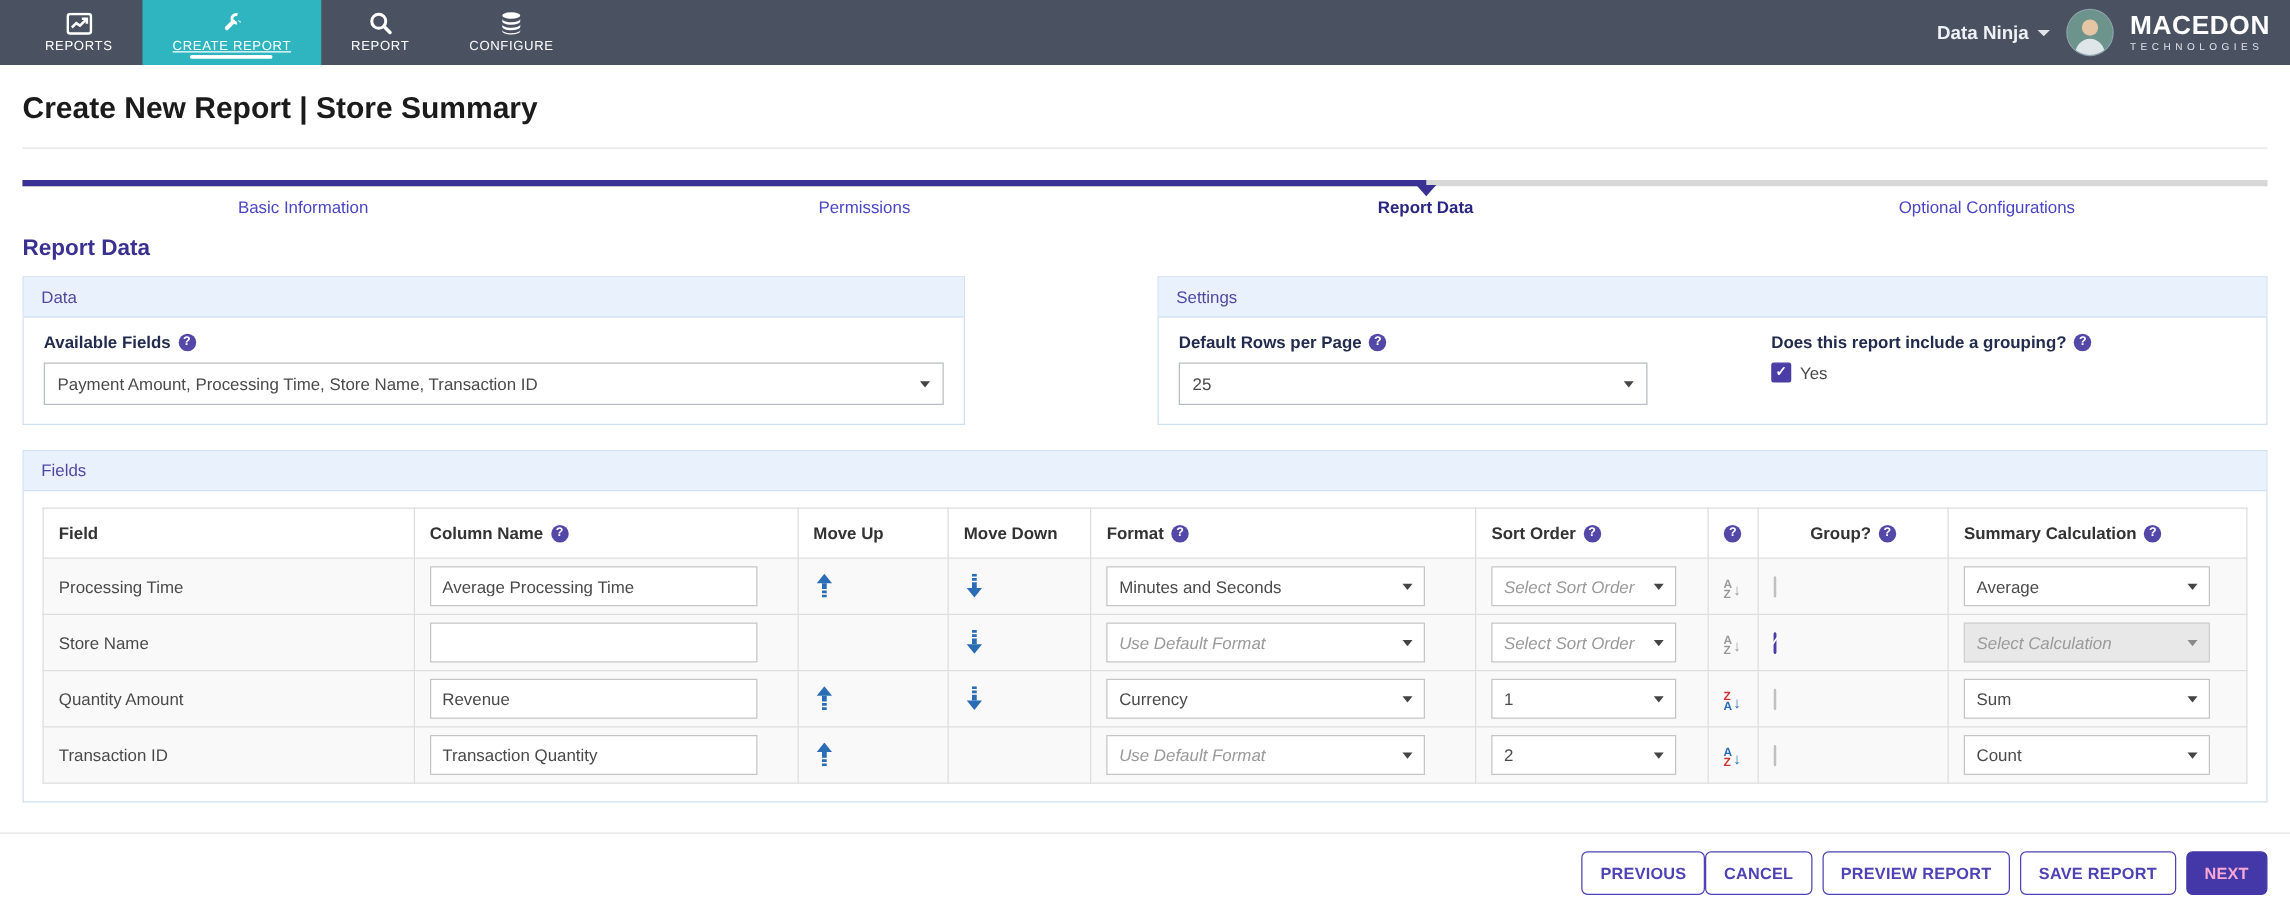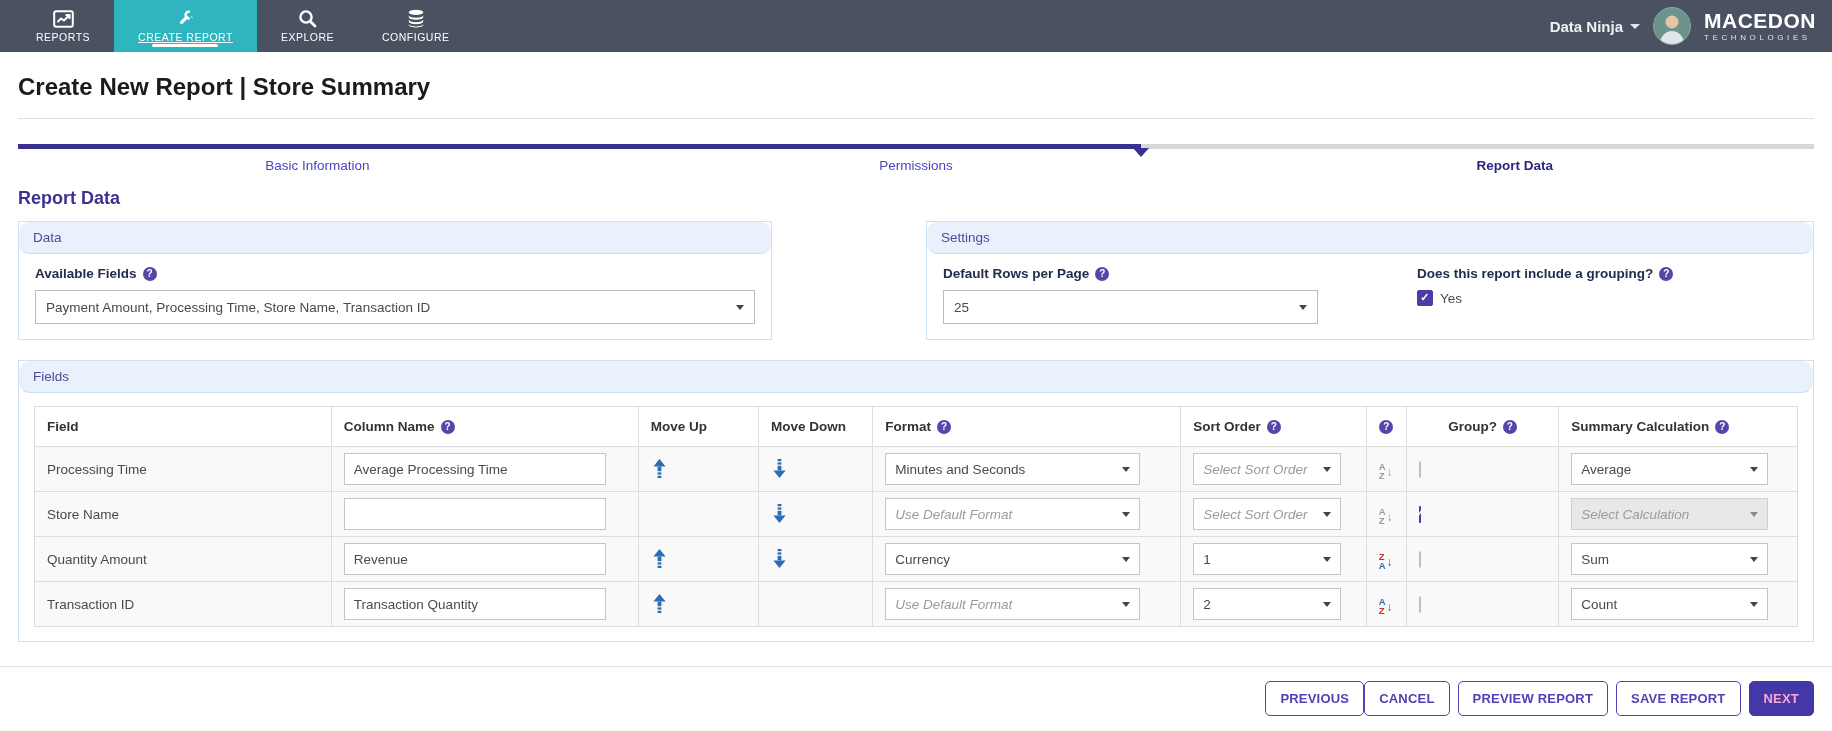--- a/index.html
+++ b/index.html
@@ -42,21 +42,21 @@
   .step-labels { display:flex; margin-top:9px; }
   .step { flex:1; text-align:center; font-size:13.5px; color:#4a46c5; cursor:pointer; }
   .step.active { color:#2b2781; font-weight:700; }
 
   
   .section-title { margin:15px 18px 12px; font-size:18px; font-weight:700; color:#3b3191; }
 
   
   .panels { display:flex; margin:0 18px; gap:154px; }
   .panel { border:1px solid #cfe0f2; background:#fff; }
-  .panel-header { background:#e9f1fc; color:#4c4ba0; font-size:13.5px; padding:8px 14px; border-bottom:1px solid #cfe0f2;border-radius:11px; }
+  .panel-header { background:#e9f1fc; color:#4c4ba0; font-size:13.5px; padding:8px 14px; border-bottom:1px solid #cfe0f2; }
   .panel-body { padding:12px 16px 15px; }
   .panel.data { width:754px; flex:none; }
   .panel.settings { flex:1; }
 
   .field-label { font-size:13.5px; font-weight:700; color:#232c4e; display:flex; align-items:center; gap:6px; margin-bottom:9px; }
   .help { width:14px; height:14px; border-radius:50%; background:#5348a8; color:#fff; font-size:10px; font-weight:700;
           display:inline-flex; align-items:center; justify-content:center; flex:none; cursor:pointer; }
   .help::before { content:"?"; }
 
   .fselect { height:34px; border:1px solid #b9bcc0; background:#fff; display:flex; align-items:center;
@@ -140,21 +140,21 @@
     </span>
     <span class="tlabel">CREATE REPORT</span>
   </div>
   <div class="tab">
     <span class="ticon">
       <svg width="19" height="19" viewBox="0 0 19 19">
           <circle cx="8" cy="8" r="5.6" fill="none" stroke="#fff" stroke-width="2.4"></circle>
           <line x1="12.2" y1="12.2" x2="17" y2="17" stroke="#fff" stroke-width="2.8" stroke-linecap="round"></line>
         </svg>
     </span>
-    <span class="tlabel">EXPLORE</span>
+    <span class="tlabel">REPORT</span>
   </div>
   <div class="tab">
     <span class="ticon">
       <svg width="20" height="19" viewBox="0 0 20 19">
           <ellipse cx="10" cy="3.4" rx="7.2" ry="2.6" fill="#fff"></ellipse>
           <path d="M2.8 6.2 a7.2 2.6 0 0 0 14.4 0 v2 a7.2 2.6 0 0 1 -14.4 0 Z" fill="#fff"></path>
           <path d="M2.8 10.6 a7.2 2.6 0 0 0 14.4 0 v2 a7.2 2.6 0 0 1 -14.4 0 Z" fill="#fff"></path>
           <path d="M2.8 15 a7.2 2.6 0 0 0 14.4 0 v1 a7.2 2.6 0 0 1 -14.4 0 Z" fill="#fff"></path>
         </svg>
     </span>
@@ -185,20 +185,21 @@
 
 <div class="stepper">
   <div class="bar">
     <div class="bar-fill"></div>
     <div class="bar-marker"></div>
   </div>
   <div class="step-labels">
     <div class="step">Basic Information</div>
     <div class="step">Permissions</div>
     <div class="step active">Report Data</div>
+    <div class="step">Optional Configurations</div>
   </div>
 </div>
 
 <div class="section-title">Report Data</div>
 
 <div class="panels">
 
   <div class="panel data">
     <div class="panel-header">Data</div>
     <div class="panel-body">

